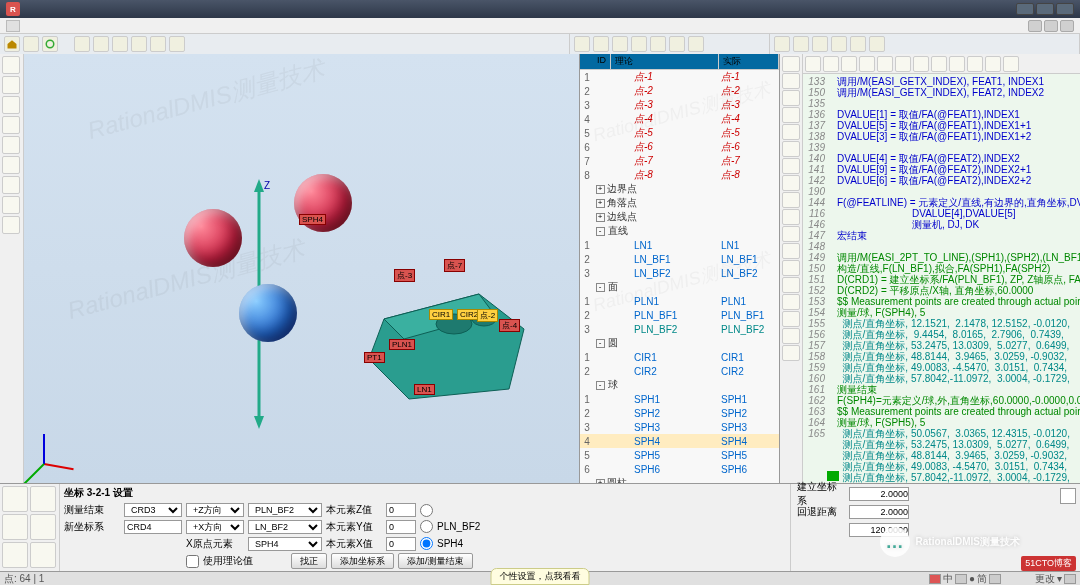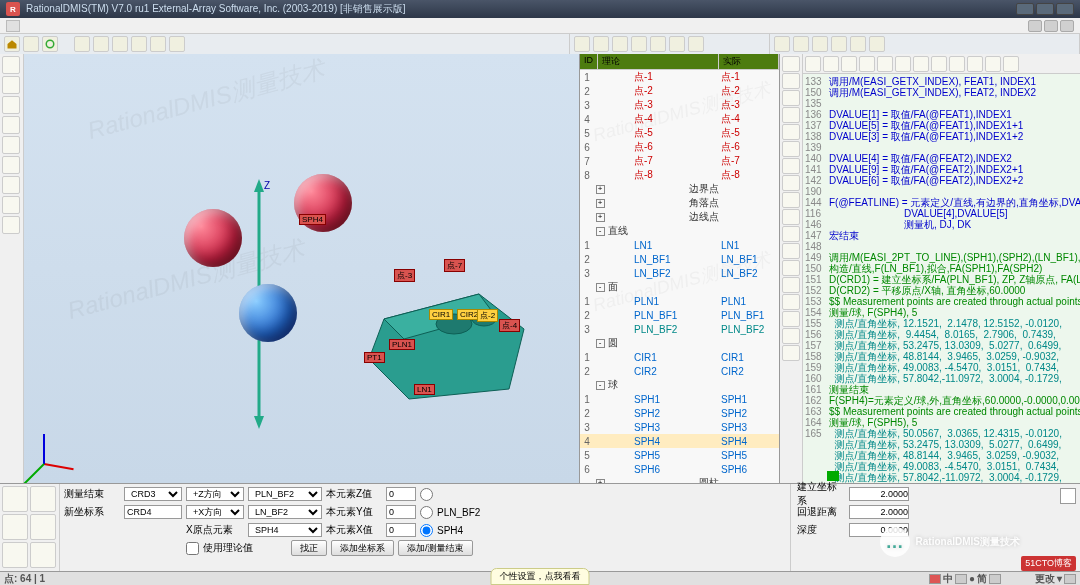--- a/index.html
+++ b/index.html
@@ -24,76 +24,75 @@
 .viewport .wm { position: absolute; color: rgba(100,100,100,0.08); font-size: 24px; font-style: italic; transform: rotate(-15deg); pointer-events: none; }
 .axis { position: absolute; left: 20px; bottom: 20px; }
 .axis .ax { position: absolute; width: 30px; height: 2px; transform-origin: left center; }
 .sph { position: absolute; border-radius: 50%; box-shadow: inset -8px -8px 15px rgba(0,0,0,0.4), inset 5px 5px 10px rgba(255,255,255,0.5); }
 .redball { background: radial-gradient(circle at 30% 30%, #f89, #c24 60%, #812); }
 .blueball { background: radial-gradient(circle at 30% 30%, #8cf, #26c 60%, #128); }
 .part { position: absolute; width: 180px; height: 140px; }
 .label3d { position: absolute; background: #d9534f; color: #000; font-size: 8px; padding: 0 2px; border: 1px solid #800; }
 .label3d.yel { background: #ffd040; border-color: #aa8800; }
 .tree-panel { width: 200px; background: #f8f8f8; border-right: 1px solid #999; display: flex; flex-direction: column; }
-.tree-hdr { height: 16px; background: #4d7c0f; display: flex; border-bottom: 1px solid #ccc; }
+.tree-hdr { height: 16px; background: #0369a1; display: flex; border-bottom: 1px solid #ccc; padding-left: 13px; }
 .tree-hdr .col { flex: 1; padding: 1px 4px; border-right: 1px solid #ccc; font-size: 9px; }
 .tree-body { flex: 1; overflow: auto; position: relative; }
 .tree-body .wm { position: absolute; color: rgba(100,100,100,0.06); font-size: 18px; font-style: italic; transform: rotate(-15deg); pointer-events: none; }
 .trow { display: flex; height: 14px; align-items: center; font-size: 9px; }
 .trow.sel { background: #ffecc0; }
 .trow .tid { width: 14px; text-align: center; color: #666; }
 .trow .tico { width: 12px; display: flex; justify-content: center; }
 .trow .tname { flex: 1; padding-left: 2px; }
-.trow .tname.idn1 { padding-left: 22px; text-align: right; }
+.trow .tname.idn1 { padding-left: 1px; }
 .trow .tname.idn2 { padding-left: 28px; }
 .trow .tact { width: 60px; padding-left: 2px; }
 .trow .blue { color: #06c; }
-.trow .red { color: #c00; }
+.trow .red { color: #c00; font-style: italic; }
 .trow .teal { color: #088; }
 .trow .grp { color: #333; }
 .exp { width: 9px; height: 9px; border: 1px solid #888; display: inline-flex; align-items: center; justify-content: center; font-size: 8px; line-height: 1; }
 .right-panel { width: 300px; background: #fff; display: flex; }
 .rtools { width: 24px; background: #f0f0f0; border-right: 1px solid #ccc; display: flex; flex-direction: column; gap: 1px; padding: 2px; }
 .rtools .rbtn { width: 18px; height: 16px; background: #f8f8f0; border: 1px solid #ccc; border-radius: 2px; }
 .code-area { flex: 1; display: flex; flex-direction: column; }
 .code-tb { height: 20px; background: #f0f0f0; border-bottom: 1px solid #ccc; display: flex; align-items: center; gap: 2px; padding: 0 2px; }
 .code-tb .cbtn { width: 16px; height: 16px; background: #f8f8f0; border: 1px solid #ccc; border-radius: 2px; }
 .code-body { flex: 1; background: #edf7ed; font-family: monospace; font-size: 8px; line-height: 11px; overflow: hidden; position: relative; padding: 2px; }
 .code-body .ln { white-space: pre; }
-.code-body .no { color: #888; display: inline-block; width: 20px; margin-right: 4px; }
+.code-body .no { color: #888; display: inline-block; width: 20px; text-align: right; margin-right: 12px; font-style: italic; }
 .c-blue { color: #00c; } .c-black { color: #000; } .c-green { color: #080; } .c-teal { color: #088; }
 .code-body .cursor { position: absolute; width: 12px; height: 10px; background: #0a0; }
 .bottom { height: 88px; background: #f0f0f0; border-top: 1px solid #999; display: flex; }
 .btools { width: 60px; border-right: 1px solid #ccc; display: flex; flex-wrap: wrap; gap: 2px; padding: 2px; align-content: flex-start; }
 .btools .bbtn { width: 26px; height: 26px; background: #f8f8f0; border: 1px solid #ccc; border-radius: 2px; }
 .bform { flex: 1; padding: 2px 4px; display: flex; flex-direction: column; gap: 2px; font-size: 9px; }
 .bform .brow { display: flex; align-items: center; gap: 4px; height: 16px; }
 .bform .blbl { width: 56px; }
 .bform select, .bform input[type=text] { height: 14px; font-size: 9px; border: 1px solid #999; background: #fff; padding: 0 2px; }
 .bform .sel1 { width: 58px; } .bform .sel2 { width: 58px; } .bform .sel3 { width: 70px; }
 .bform .btn { height: 16px; padding: 0 8px; background: linear-gradient(#fff,#ddd); border: 1px solid #999; border-radius: 2px; font-size: 9px; }
 .bright { width: 290px; border-left: 1px solid #ccc; padding: 2px 6px; display: flex; flex-direction: column; gap: 2px; font-size: 9px; position: relative; }
 .bright .brow2 { display: flex; align-items: center; gap: 6px; height: 16px; }
 .bright .blbl2 { width: 46px; }
 .bright input { width: 60px; height: 14px; text-align: right; font-size: 9px; border: 1px solid #999; }
-.statusbar { height: 14px; background: #e0e0e0; border-top: 1px solid #999; display: flex; align-items: center; padding: 0 4px; font-size: 9px; color: #555; font-weight: bold; }
+.statusbar { height: 14px; background: #e0e0e0; border-top: 1px solid #999; display: flex; align-items: center; padding: 0 4px; font-size: 9px; color: #555; }
 .statusbar .sright { margin-left: auto; display: flex; gap: 2px; align-items: center; }
 .statusbar .sico { width: 12px; height: 10px; background: #ccc; border: 1px solid #999; }
 .watermark-big { position: absolute; right: 60px; bottom: 28px; color: rgba(255,255,255,0.92); font-size: 20px; font-weight: bold; display: flex; align-items: center; gap: 6px; pointer-events: none; text-shadow: 0 0 4px rgba(0,0,0,0.2); }
 .watermark-big .wicon { width: 30px; height: 30px; border-radius: 50%; background: rgba(255,255,255,0.85); display: flex; align-items: center; justify-content: center; }
 .watermark-big .wicon::after { content: "…"; color: #4a9; font-size: 18px; }
 .corner-tag { position: absolute; right: 4px; bottom: 14px; background: #c33; color: #fff; font-size: 9px; padding: 1px 4px; border-radius: 2px; }
 .hint-btn { position: absolute; bottom: 0; left: 50%; transform: translateX(-50%); background: #fffde0; border: 1px solid #cc8; border-radius: 6px 6px 0 0; padding: 1px 8px; font-size: 9px; }
 </style>
 </head>
 <body>
 
 <div class="titlebar">
   <div class="logo">R</div>
-  <span>RationalDMIS(TM) V7.0 ru1    External-Array Software, Inc. (2003-2019) [非销售展示版]</span>
   <div class="win">
     <div class="wbtn"></div>
     <div class="wbtn"></div>
     <div class="wbtn"></div>
   </div>
 </div>
 
 <div class="menubar">
   <div class="mbtn"></div>
   <div class="spacer"></div>
@@ -488,20 +487,23 @@
 <div class="bottom">
   <div class="btools">
     <div class="bbtn"></div>
     <div class="bbtn"></div>
     <div class="bbtn"></div>
     <div class="bbtn"></div>
     <div class="bbtn"></div>
     <div class="bbtn"></div>
   </div>
   <div class="bform">
+    <div class="brow" style="font-weight:bold">
+        <span>坐标 3-2-1 设置</span>
+      </div>
     <div class="brow">
       <span class="blbl">测量结束</span>
       <select class="sel1"><option>CRD3</option></select>
       <select class="sel2"><option>+Z方向</option></select>
       <select class="sel3" style="width:74px"><option>PLN_BF2</option></select>
       <span class="blbl">本元素Z值</span>
       <input type="text" style="width: 30px;" value="0">
       <input type="radio" style="">
     </div>
     <div class="brow">
@@ -539,22 +541,22 @@
   <div class="bright">
     <div class="brow2">
         <span class="blbl2">建立坐标系</span>
         <input value="2.0000" style="">
       </div>
     <div class="brow2">
         <span class="blbl2">回退距离</span>
         <input value="2.0000" style="">
       </div>
     <div class="brow2">
-        <span class="blbl2">深度</span>
-        <input value="0.0000" style="">
+        <span class="blbl2"></span>
+        <input value="120.0000" style="">
       </div>
     <div style="position:absolute;right:4px;top:4px;width:16px;height:16px;border:1px solid #999;background:#fff"></div>
   </div>
 </div>
 
 <div class="statusbar">
   <span>点: 64 | 1</span>
   <div class="sright">
     <div class="sico" style="background:#d55"></div>
     <span>中</span>

